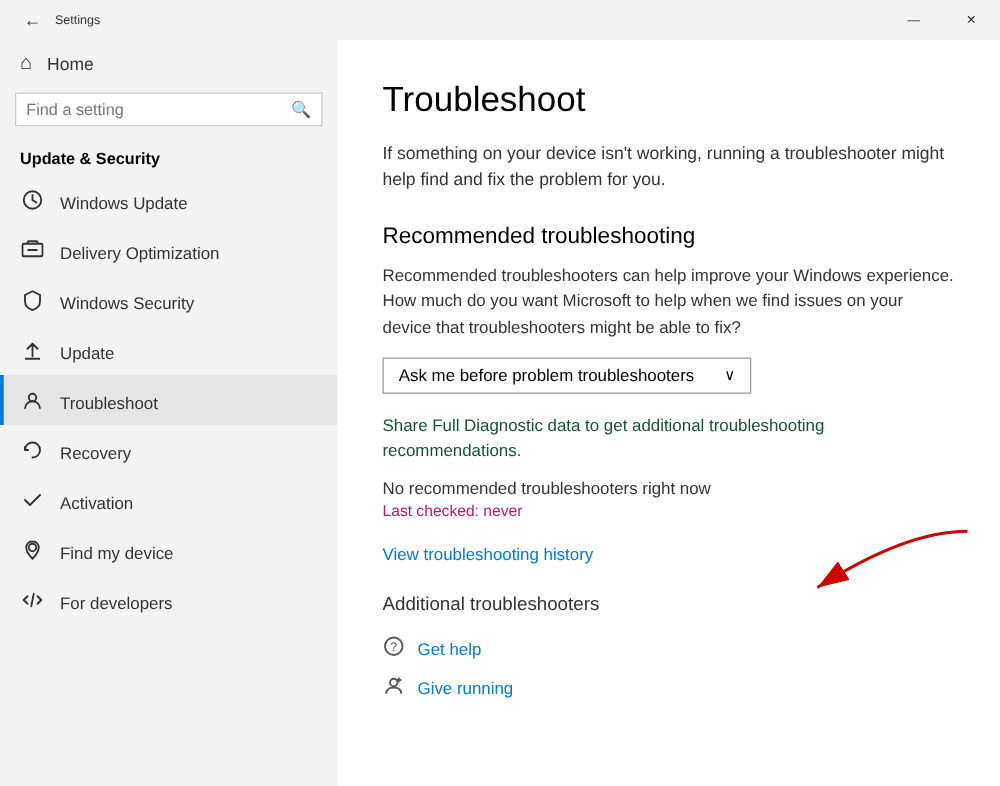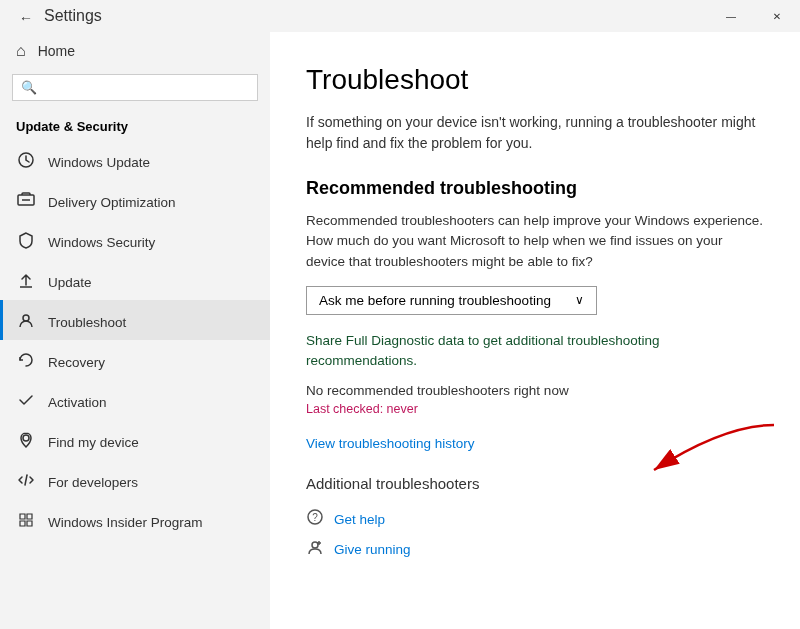--- a/index.html
+++ b/index.html
@@ -26,21 +26,21 @@
       height: 28px;
       display: flex;
       align-items: center;
       justify-content: center;
       cursor: pointer;
       border-radius: 4px;
       font-size: 14px;
       color: #333;
     }
     .titlebar-title {
-      font-size: 16px;
+      font-size: 10px;
       color: #333;
       margin-left: 4px;
     }
     .titlebar-controls {
       position: absolute;
       right: 0;
       top: 0;
       display: flex;
       height: 32px;
     }
@@ -154,21 +154,21 @@
       margin-bottom: 16px;
     }
     .page-desc {
       font-size: 14px;
       color: #333;
       margin-bottom: 24px;
       line-height: 1.5;
     }
     .section-title {
       font-size: 18px;
-      font-weight: 700;
+      font-weight: 400;
       color: #000;
       margin-bottom: 12px;
     }
     .section-desc {
       font-size: 13.5px;
       color: #333;
       margin-bottom: 14px;
       line-height: 1.5;
     }
     .dropdown-select {
@@ -262,20 +262,21 @@
 
 <div class="main-container">
 
   <div class="sidebar">
     <div class="sidebar-home">
       <span class="sidebar-home-icon">⌂</span>
       <span>Home</span>
     </div>
 
     <div class="search-box">
+      <input class="search-input" type="text" placeholder="Find a setting" style="">
       <span class="search-icon-btn">🔍</span>
     </div>
 
     <div class="sidebar-section-label">Update &amp; Security</div>
 
     <div class="sidebar-item">
       <span class="sidebar-icon">
         <svg width="18" height="18" viewBox="0 0 18 18">
             <circle cx="9" cy="9" r="7" fill="none" stroke="#333" stroke-width="1.5"></circle>
             <path d="M9 5v4l3 2" stroke="#333" stroke-width="1.5" fill="none" stroke-linecap="round"></path>
@@ -357,39 +358,31 @@
       <span class="sidebar-icon">
         <svg width="18" height="18" viewBox="0 0 18 18">
             <polyline points="5,6 2,9 5,12" fill="none" stroke="#333" stroke-width="1.5" stroke-linecap="round" stroke-linejoin="round"></polyline>
             <polyline points="13,6 16,9 13,12" fill="none" stroke="#333" stroke-width="1.5" stroke-linecap="round" stroke-linejoin="round"></polyline>
             <line x1="10" y1="4" x2="8" y2="14" stroke="#333" stroke-width="1.5" stroke-linecap="round"></line>
           </svg>
       </span>
       <span>For developers</span>
     </div>
 
-    <div class="sidebar-item">
-      <span class="sidebar-icon">
-        <svg width="18" height="18" viewBox="0 0 18 18">
-            <path d="M3 3h5v5H3zM10 3h5v5h-5zM3 10h5v5H3zM10 10h5v5h-5z" fill="none" stroke="#333" stroke-width="1.2"></path>
-          </svg>
-      </span>
-      <span>Windows Insider Program</span>
-    </div>
   </div>
 
   <div class="content">
     <h1 class="page-title">Troubleshoot</h1>
     <p class="page-desc">If something on your device isn't working, running a troubleshooter might help find and fix the problem for you.</p>
 
     <h2 class="section-title">Recommended troubleshooting</h2>
     <p class="section-desc">Recommended troubleshooters can help improve your Windows experience. How much do you want Microsoft to help when we find issues on your device that troubleshooters might be able to fix?</p>
 
     <div class="dropdown-select">
-      <span>Ask me before running troubleshooting</span>
+      <span>Ask me before problem troubleshooters</span>
       <span class="dropdown-arrow">∨</span>
     </div>
 
     <a class="link-red">Share Full Diagnostic data to get additional troubleshooting recommendations.</a>
 
     <p class="no-troubleshooters">No recommended troubleshooters right now</p>
     <p class="last-checked">Last checked: never</p>
 
     <a class="link-blue">View troubleshooting history</a>
 

